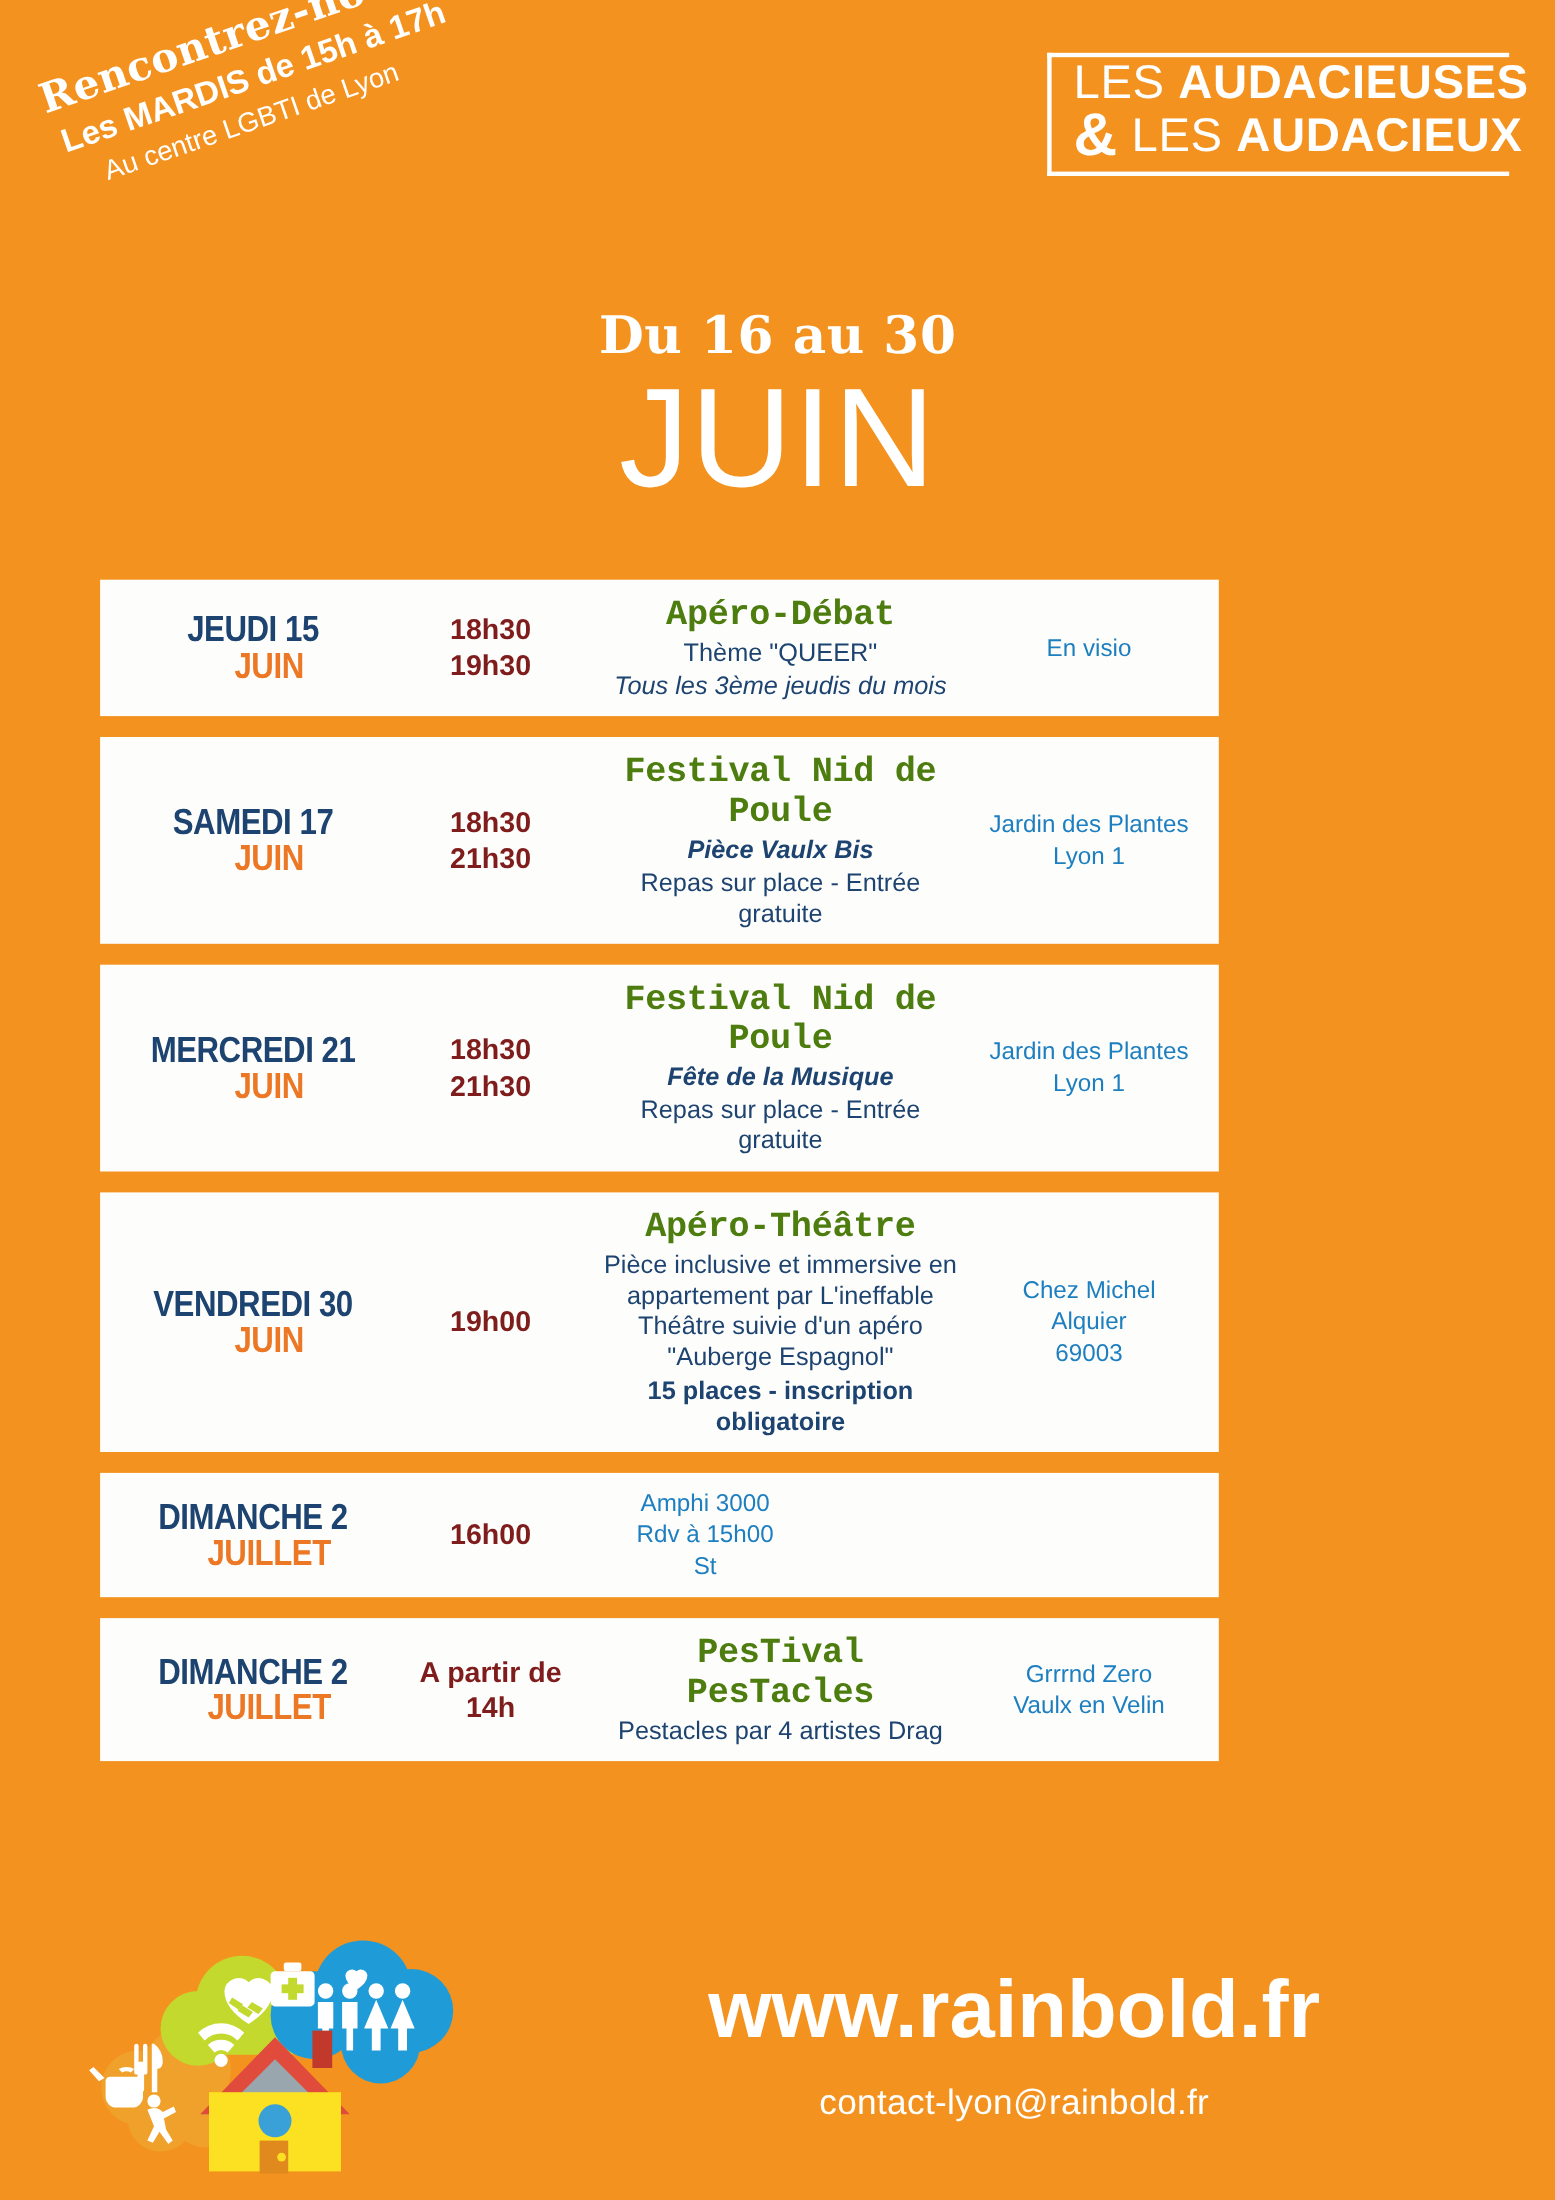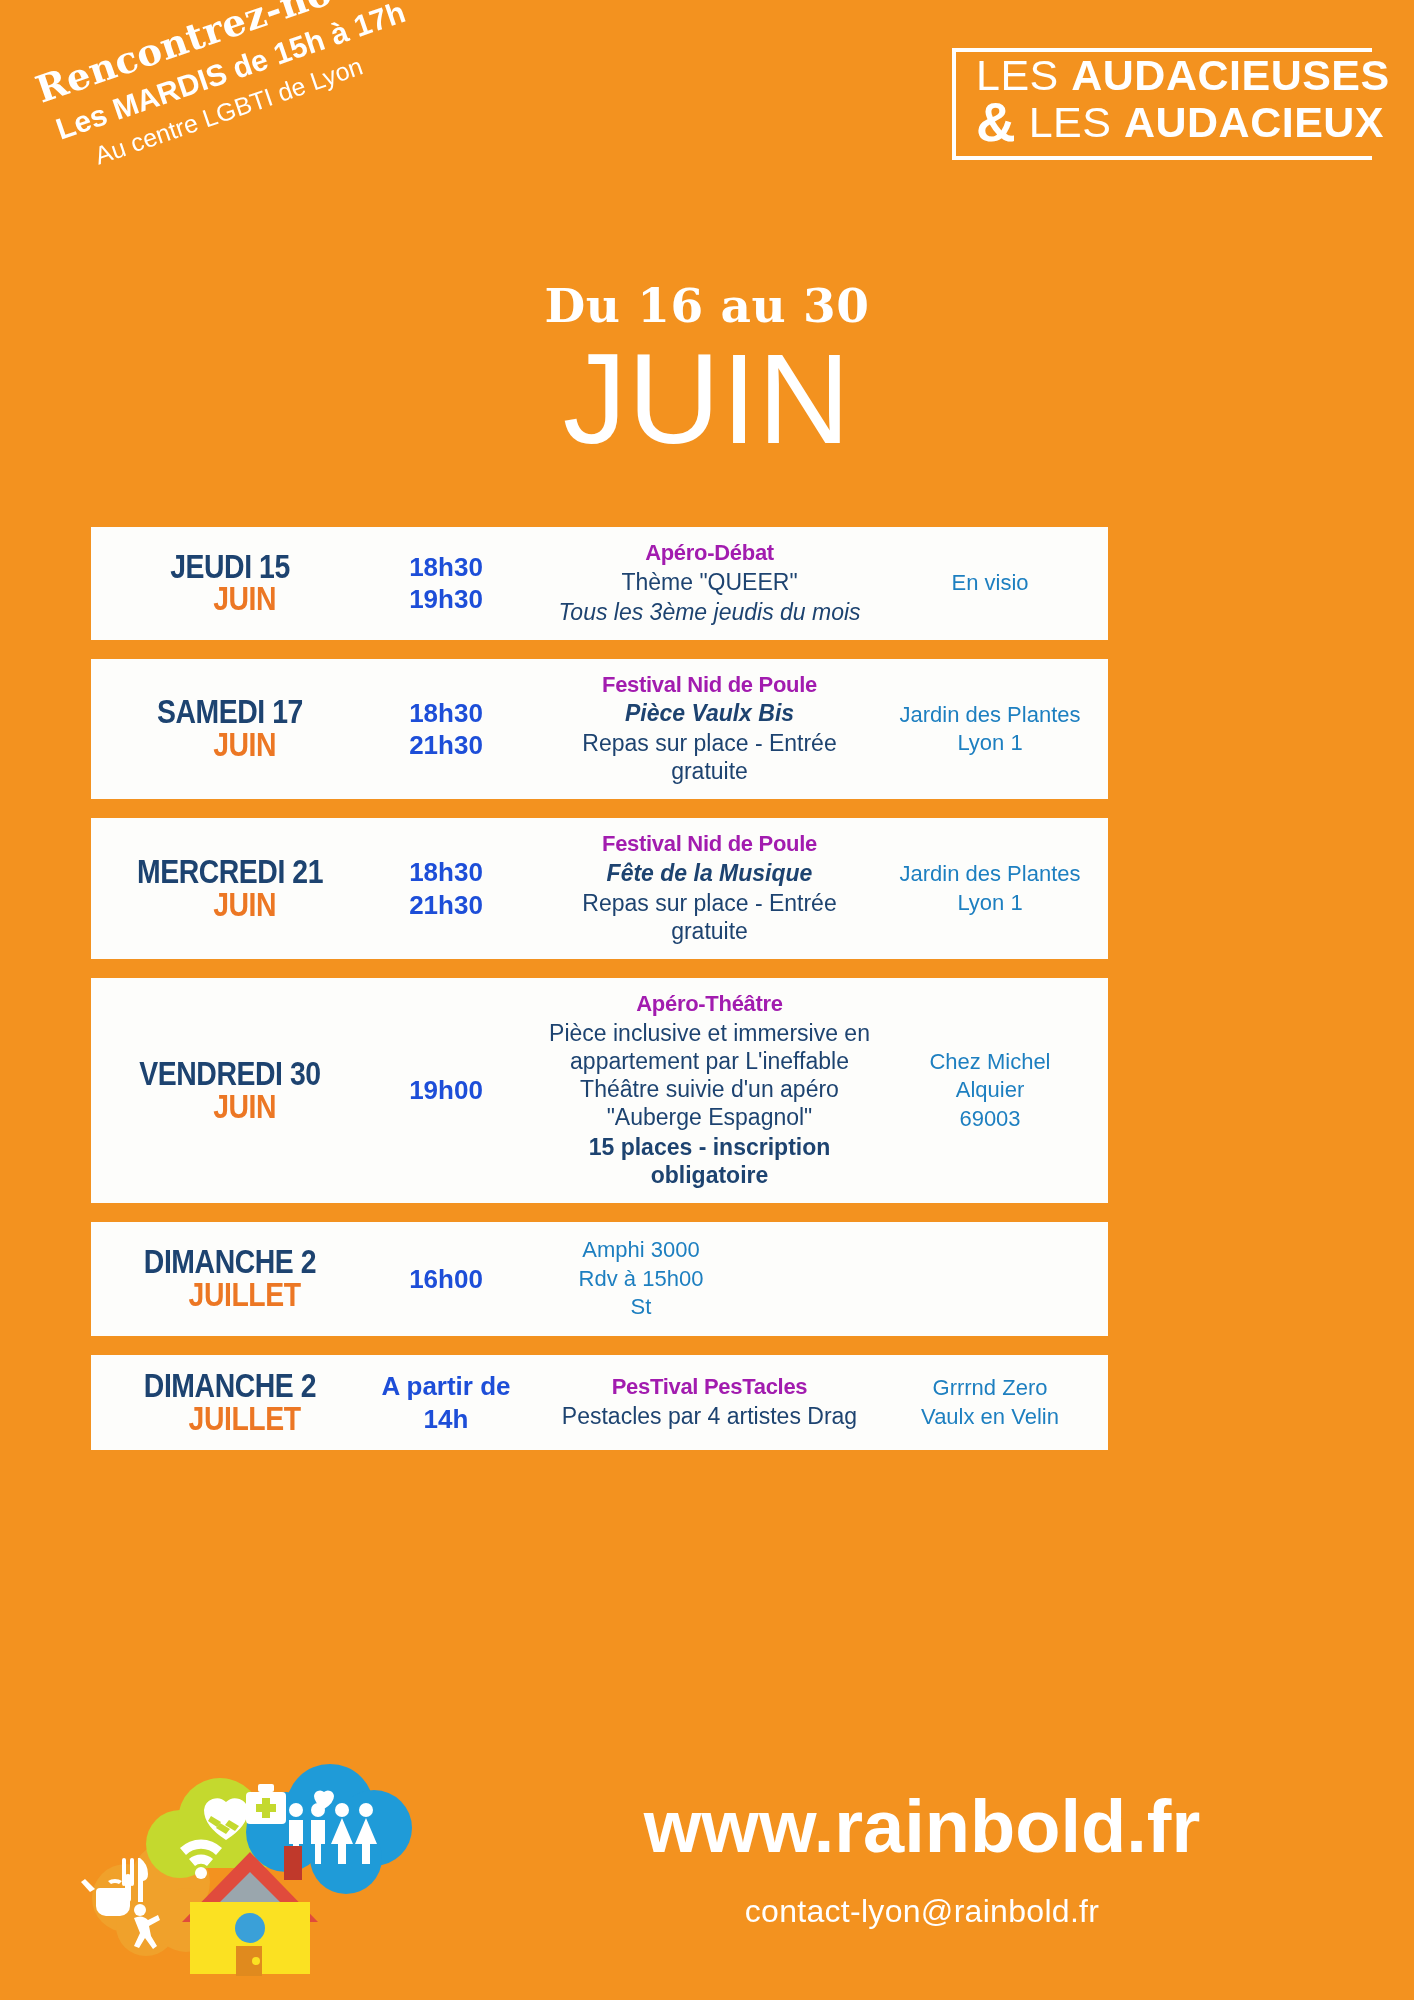--- a/index.html
+++ b/index.html
@@ -148,36 +148,36 @@
     letter-spacing: -0.5px;
     line-height: 1.05;
     transform: scaleX(0.86);
     margin-top: -2px;
     padding-left: 34px;
   }
   .col-time {
     width: 178px;
     flex: 0 0 178px;
     text-align: center;
-    color: #1d4ed8;
+    color: #7f1d1d;
     font-family: "Liberation Sans", sans-serif;
     font-weight: bold;
     font-size: 26px;
     line-height: 1.25;
   }
   .col-main {
     flex: 1 1 auto;
     text-align: center;
     padding: 0 8px;
   }
   .ev-title {
-    font-family: Liberation Sans, sans-serif;
-    font-weight: bold;
-    font-size: 22px;
-    color: #a21caf;
+    font-family: Liberation Mono, monospace;
+    font-weight: bold;
+    font-size: 32px;
+    color: #4d7c0f;
     line-height: 1.12;
     letter-spacing: -0.3px;
   }
   .ev-sub {
     font-family: "Liberation Sans", sans-serif;
     font-size: 23px;
     color: #1d4370;
     line-height: 1.22;
     margin-top: 2px;
   }

